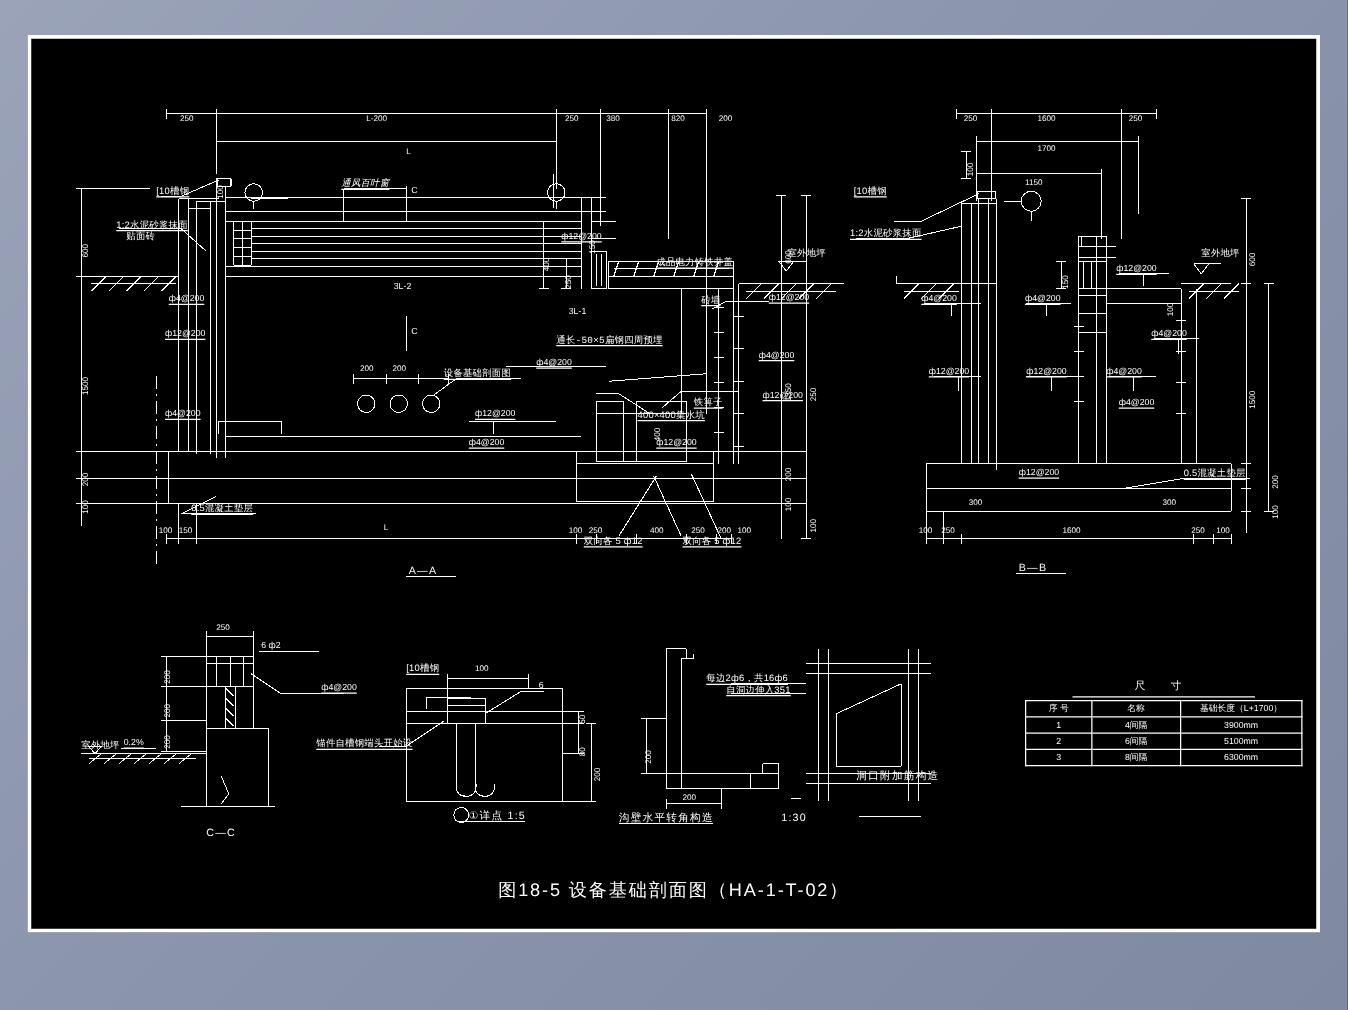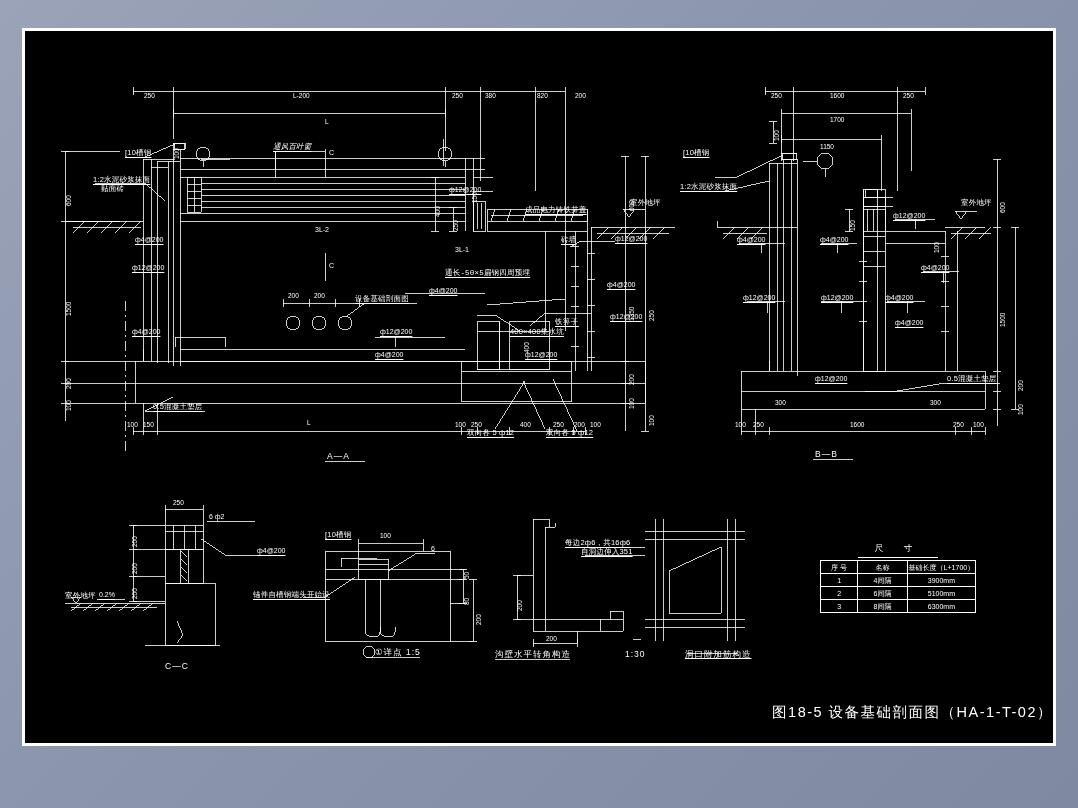--- a/index.html
+++ b/index.html
@@ -20,25 +20,25 @@
   
   .lbl{position:absolute;color:#ffffff;font-size:7px;line-height:8px;
        white-space:nowrap;font-family:"Liberation Sans","DejaVu Sans",sans-serif;}
   .lbl.cn{font-size:7.5px;letter-spacing:.2px;}
   .dim{position:absolute;color:#ffffff;font-size:6.5px;line-height:7px;white-space:nowrap;}
   .dim.v{transform-origin:0 0;transform:rotate(-90deg);}
   .secname{position:absolute;color:#ffffff;font-size:8.5px;white-space:nowrap;letter-spacing:1px;}
   .ul{text-decoration:underline;text-underline-offset:2px;}
 
   
-  #title{position:absolute;left:0;right:0;top:672px;text-align:right;
+  #title{position:absolute;left:0;right:0;top:672px;text-align:center;
          color:#ffffff;font-size:14.5px;letter-spacing:1.5px;}
 
   
-  #sizetbl{position:absolute;left:795px;top:512px;width:156px;color:#fff;font-size:7px;}
+  #sizetbl{position:absolute;left:795px;top:512px;width:222px;color:#fff;font-size:7px;}
   #sizetbl .cap{text-align:center;font-size:8.5px;letter-spacing:9px;
                 padding-bottom:2px;margin:0 38px 2px 38px;border-bottom:1px solid #fff;}
   #sizetbl table{border-collapse:collapse;width:100%;}
   #sizetbl td,#sizetbl th{border:1px solid #ffffff;color:#ffffff;font-weight:normal;
         text-align:center;font-size:7px;padding:1.5px 0;line-height:9px;}
   #sizetbl .c1{width:24%;}
   #sizetbl .c2{width:32%;}
 </style>
 </head>
 <body>
@@ -682,21 +682,21 @@
   <div class="lbl cn ul" style="left:228px;top:560px;">锚件自槽钢端头开始设</div>
   <div class="secname" style="left:350px;top:616px;text-align:right;">①详点  1:5</div>
 
   <div class="dim v" style="left:491px;top:580px;">200</div>
   <div class="dim" style="left:521px;top:604px;">200</div>
   <div class="secname" style="left:470px;top:618px;">沟壁水平转角构造</div>
 
   <div class="lbl cn ul" style="left:540px;top:508px;">每边2ф6，共16ф6</div>
   <div class="lbl cn ul" style="left:556px;top:517px;text-decoration:underline;">自洞边伸入351</div>
   <div class="secname" style="left:600px;top:618px;">1:30</div>
-  <div class="secname" style="left:660px;top:618px;text-decoration:underline;">洞口附加筋构造</div>
+  <div class="secname" style="left:660px;top:584px;">洞口附加筋构造</div>
 
   <div id="sizetbl">
     <div class="cap">尺    寸</div>
     <table>
       <thead>
         <tr>
           <th class="c1">序  号</th>
           <th class="c2">名称</th>
           <th>基础长度（L+1700）</th>
         </tr>

